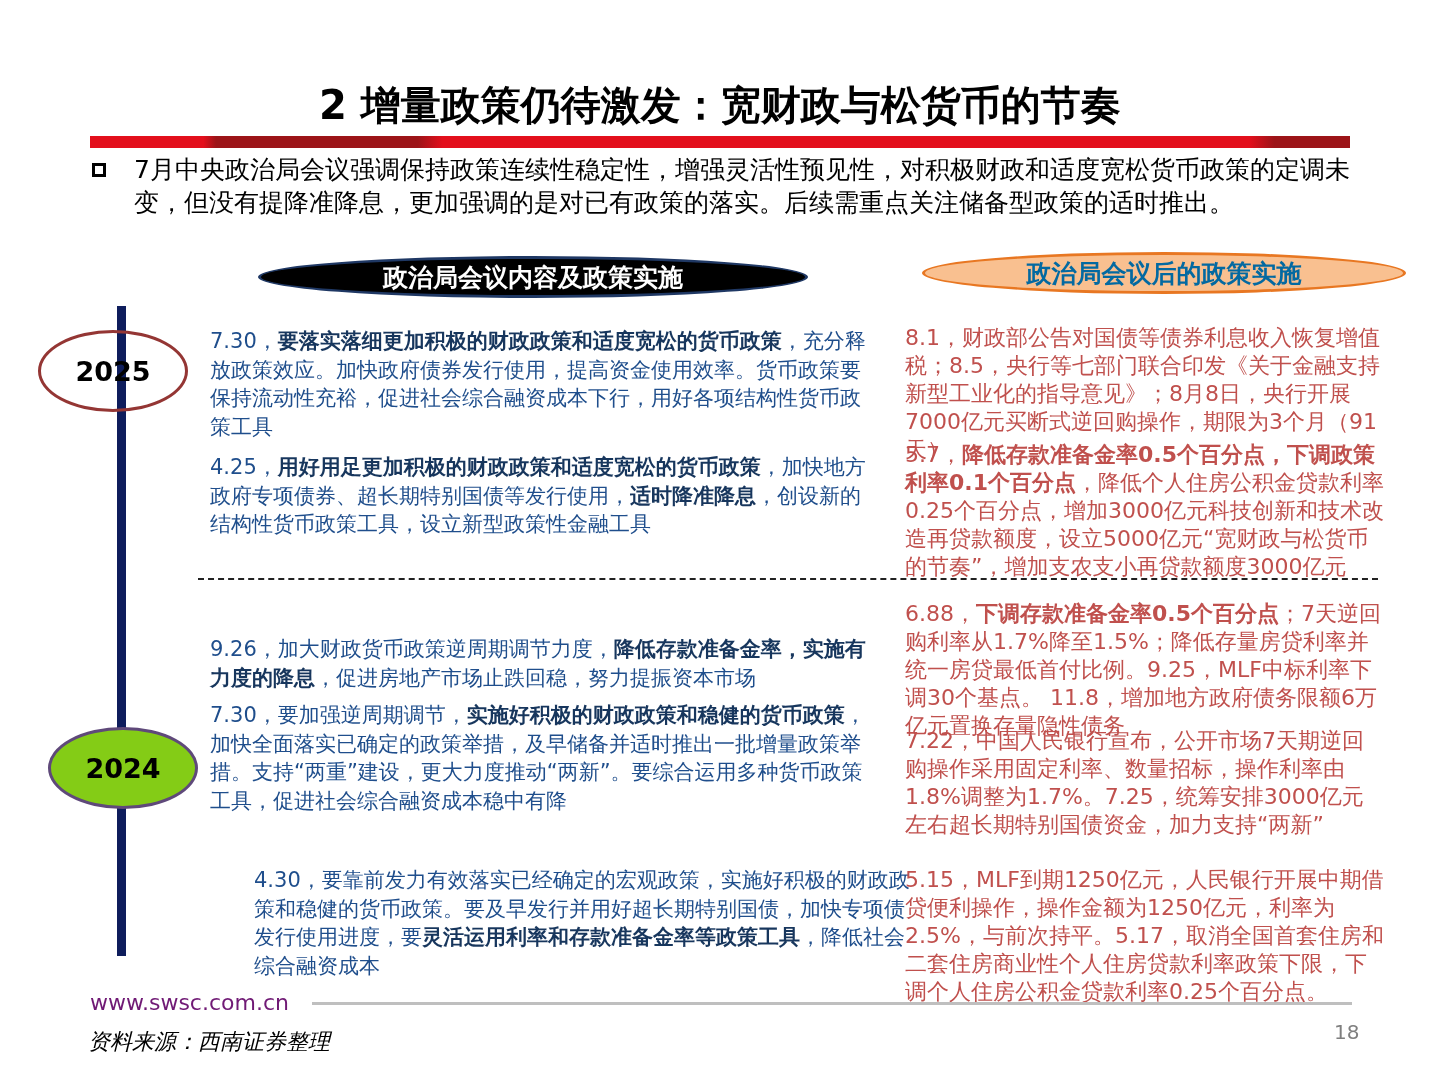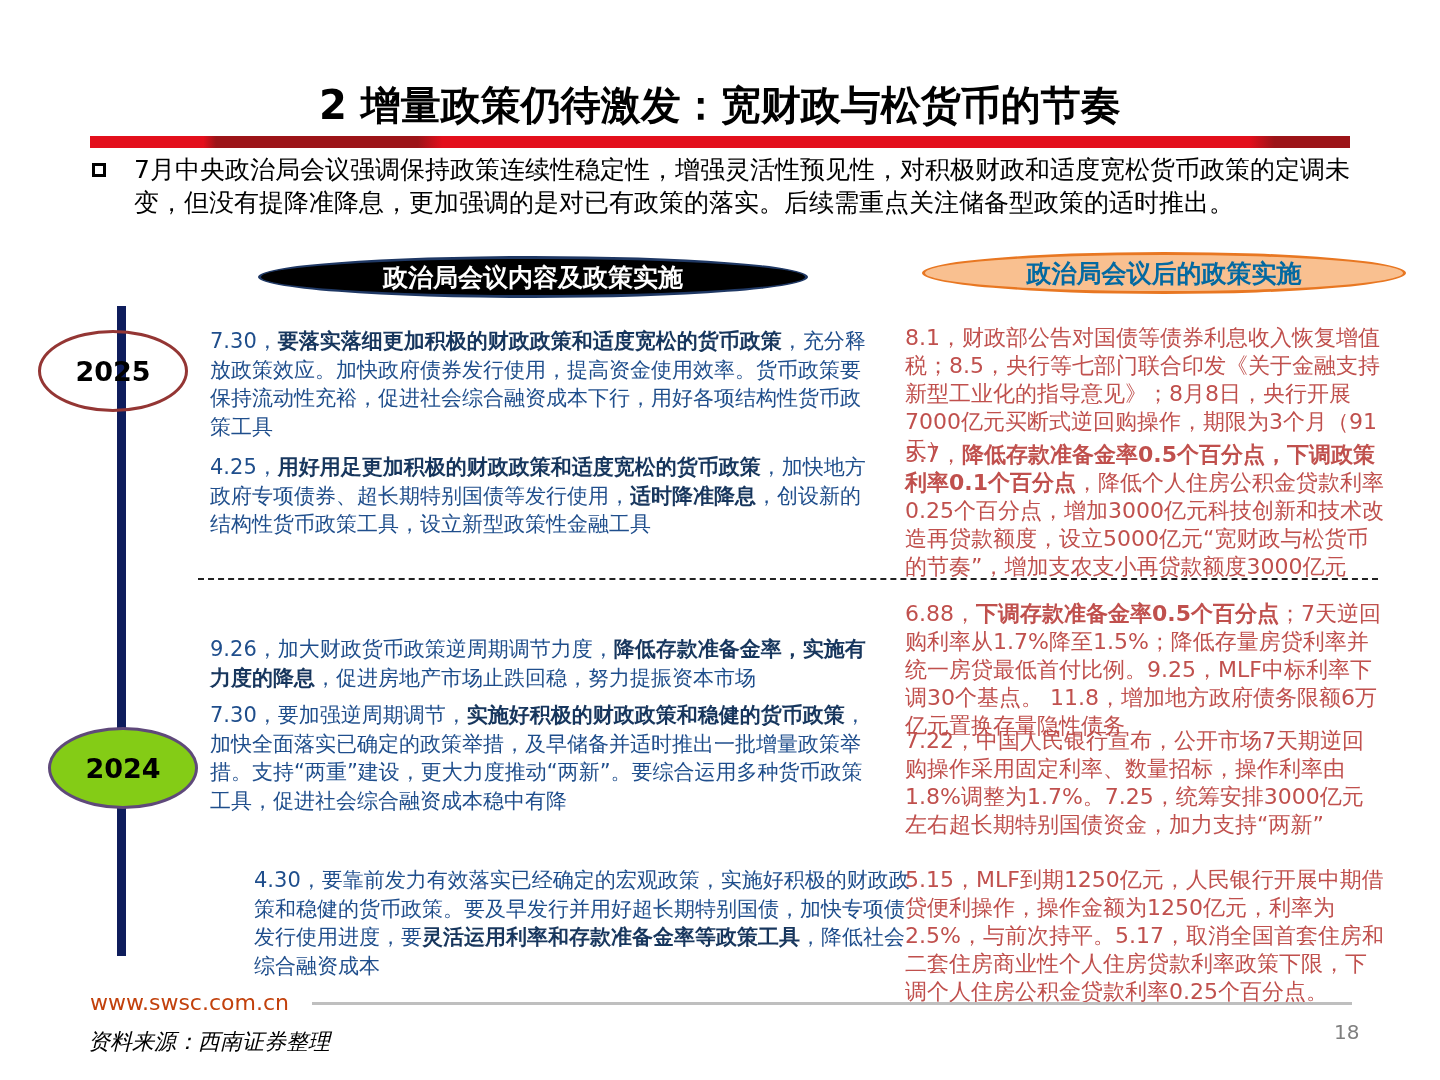--- a/index.html
+++ b/index.html
@@ -15,21 +15,21 @@
   .pill-right { left:922px; top:252px; width:484px; background:#f9c090; border:3px solid #e87722; color:#0369a1;text-align:right; }
   .timeline { position:absolute; left:117px; top:306px; width:9px; height:650px; background:#0e1d5c; }
   .year { position:absolute; display:flex; align-items:center; justify-content:center; font-size:27px; font-weight:bold; color:#000; border-radius:50%; box-sizing:border-box; }
   .year-2025 { left:38px; top:330px; width:150px; height:82px; border:3px solid #943634; background:transparent; }
   .year-2024 { left:48px; top:727px; width:150px; height:82px; border:3px solid #5f497a; background:#84cc16; }
   .divider { position:absolute; left:198px; top:578px; width:1180px; border-top:2px dashed #222; }
   .lblock { position:absolute; left:210px; width:660px; font-size:21px; line-height:28.5px; color:#1f4e8c; }
   .lblock b { color:#17365d; }
   .rblock { position:absolute; left:905px; width:480px; font-size:22px; line-height:28px; color:#c0504d; }
   .rblock b { color:#c0504d; }
-  .url { position:absolute; left:90px; top:990px; font-size:22px; color:#c2410c; }
+  .url { position:absolute; left:90px; top:990px; font-size:22px; color:#701a75; }
   .footline { position:absolute; left:312px; top:1002px; width:1040px; height:3px; background:#bfbfbf; }
   .source { position:absolute; left:88px; top:1027px; font-size:22px; font-style:italic; color:#000; }
   .pagenum { position:absolute; left:1334px; top:1020px; font-size:20px; color:#7f7f7f; }
 </style>
 </head>
 <body>
 
 <div class="title">2 增量政策仍待激发：宽财政与松货币的节奏</div>
 <div class="redbar"></div>
 

